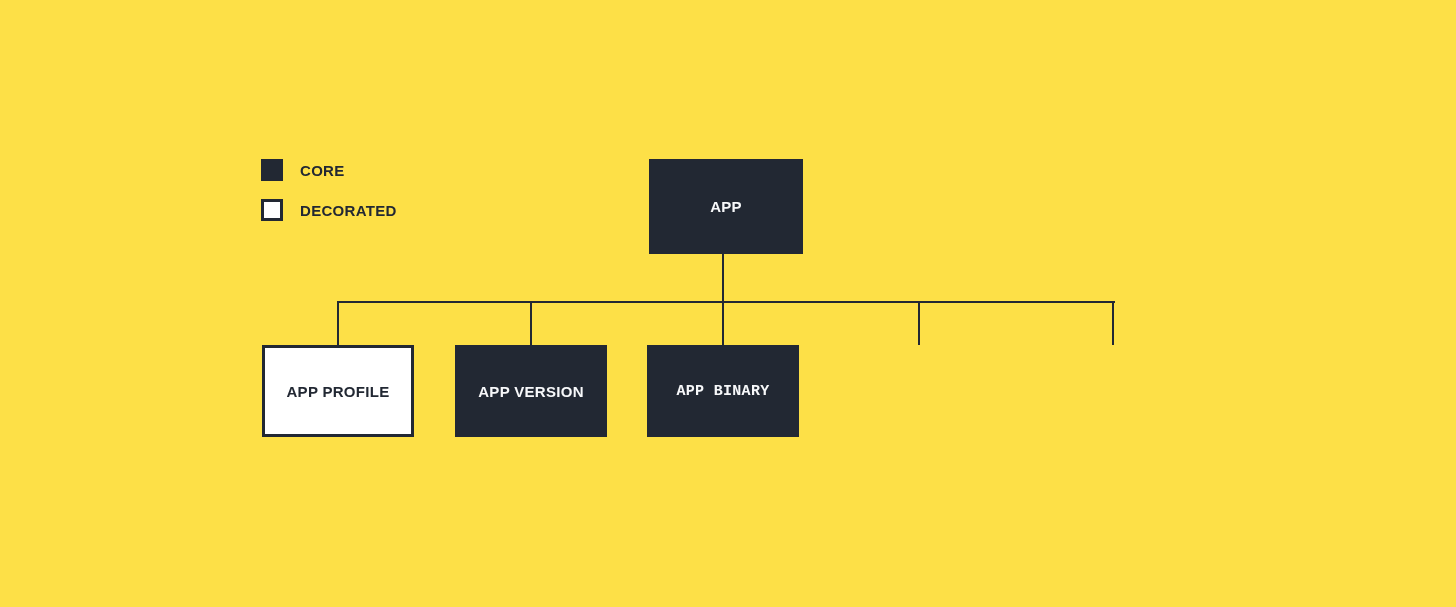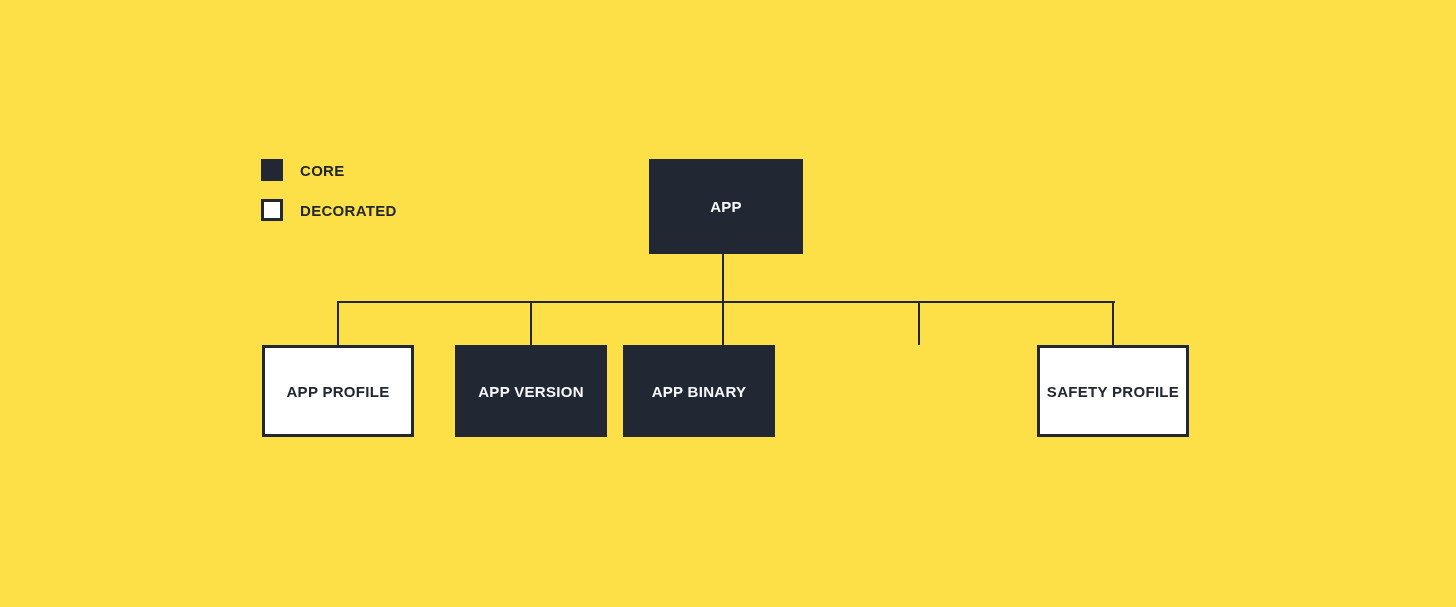--- a/index.html
+++ b/index.html
@@ -63,21 +63,21 @@
   }
   .node.decorated {
     background: #ffffff;
     color: #222833;
     border: 3px solid #222833;
   }
   .node-root   { left: 649px;  top: 159px; width: 154px; height: 95px; }
   .node-child  { top: 345px; width: 152px; height: 92px; }
   .node-c1 { left: 262px; }
   .node-c2 { left: 455px; justify-content: center; }
-  .node-c3 { left: 623px; }
+  .node-c3 { left: 647px; font-family: Liberation Mono, monospace; }
   .node-c4 { left: 843px; }
   .node-c5 { left: 1037px; }
 
   
   .line {
     position: absolute;
     background: #222833;
   }
   .stem-root { left: 722px;  top: 253px; width: 2px;   height: 93px; } 
   .bus       { left: 337px;  top: 301px; width: 778px; height: 2px;  }
@@ -120,17 +120,14 @@
 
   <div class="node core node-child node-c2">
     <span>APP VERSION</span>
   </div>
 
   <div class="node core node-child node-c3">
     <span>APP BINARY</span>
   </div>
 
 
-  <div class="node decorated node-child node-c5">
-    <span>SAFETY PROFILE</span>
-  </div>
 
 </div>
 
 </body></html>

